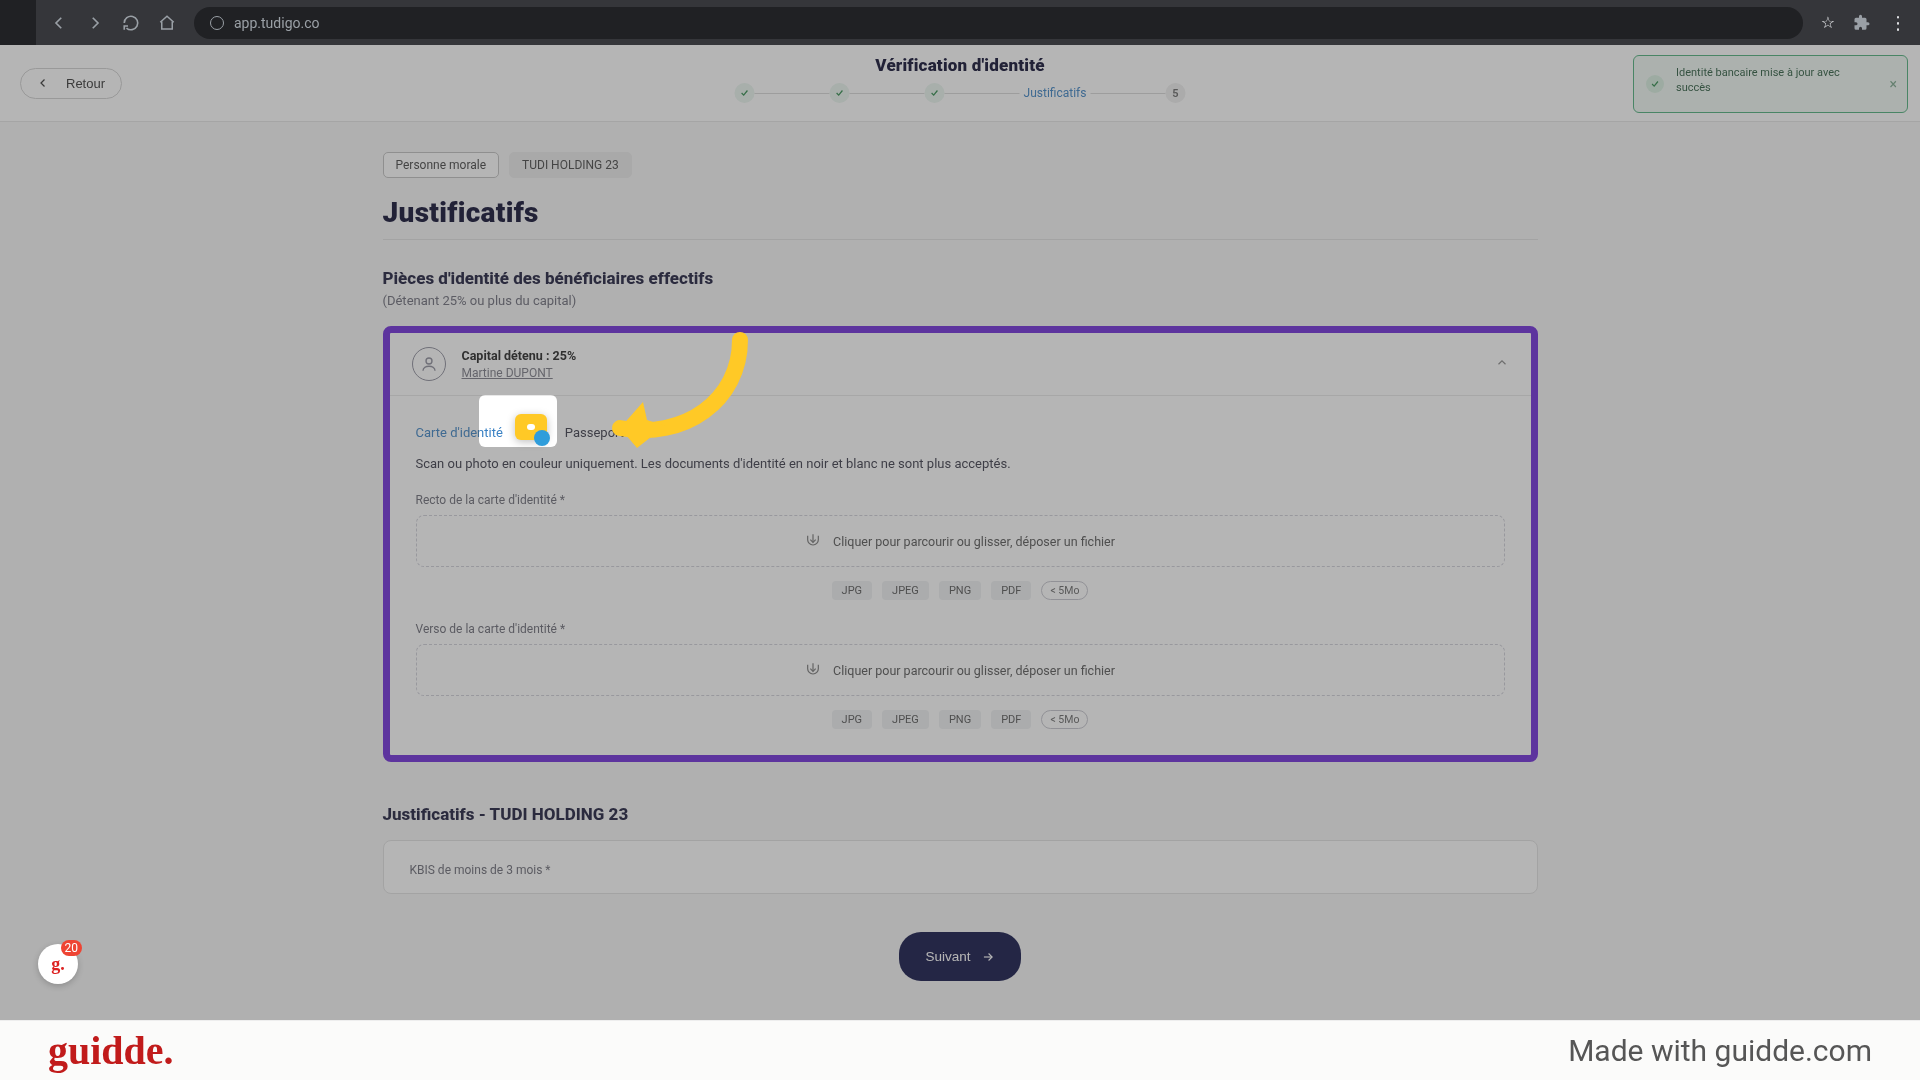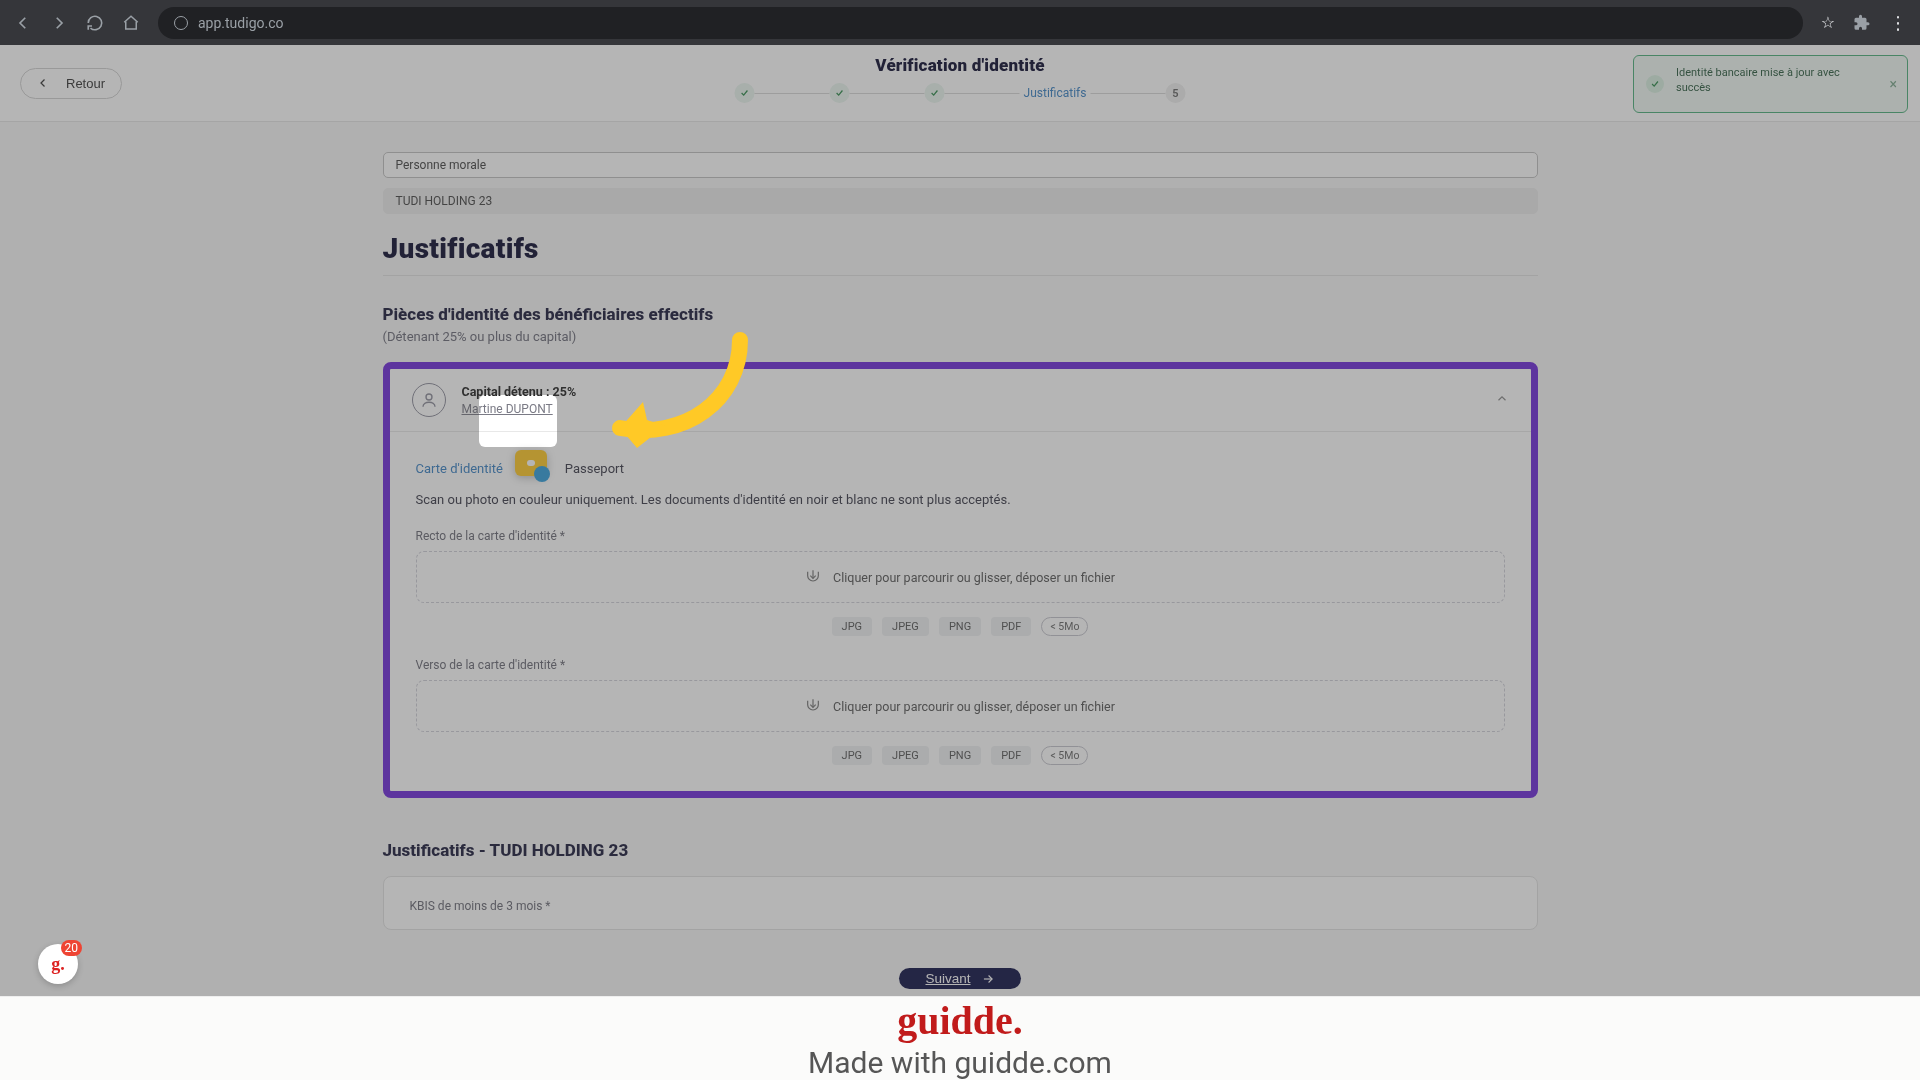--- a/index.html
+++ b/index.html
@@ -8,21 +8,21 @@
   .tabbar { height: 36px; background: #202124; display: flex; align-items: center; padding-left: 12px; }
   .mac-dots { display: flex; gap: 8px; margin-right: 70px; }
   .dot { width: 12px; height: 12px; border-radius: 50%; }
   .dot.red { background: #ff5f57; }
   .dot.yellow { background: #febc2e; }
   .dot.green { background: #28c840; }
   .tab { display: flex; align-items: center; background: #35363a; color: #e8eaed; height: 32px; padding: 0 14px; border-radius: 8px 8px 0 0; font-size: 13px; gap: 8px; position: relative; min-width: 260px; }
   .tab .globe { width: 14px; height: 14px; border: 1.5px solid #9aa0a6; border-radius: 50%; position: relative; }
   .tab .globe::after { content: ""; position: absolute; inset: -1.5px; border: 1.5px solid #9aa0a6; border-radius: 50%; clip-path: inset(0 35% 0 35%); }
   .newtab { color: #e8eaed; margin-left: 14px; font-size: 16px; font-weight: 300; }
-  .addrbar { height: 45px; background: #35363a; display: flex; align-items: center; padding: 0 14px; gap: 18px; }
+  .addrbar { height: 45px; background: #35363a; display: flex; align-items: center; padding: 0 14px; gap: 18px; margin-left: 36px; }
   .navicon { width: 18px; height: 18px; display: flex; align-items: center; justify-content: center; color: #9aa0a6; }
   .navicon svg { width: 18px; height: 18px; }
   .url { flex: 1; background: #202124; border-radius: 20px; height: 32px; display: flex; align-items: center; padding: 0 16px; color: #9aa0a6; font-size: 14px; gap: 10px; }
   .url .lock { width: 14px; height: 14px; border: 1.5px solid #9aa0a6; border-radius: 50%; position: relative; }
   .righticons { display: flex; align-items: center; gap: 18px; color: #e8eaed; }
   .star { font-size: 16px; }
   .dots3 { font-size: 18px; letter-spacing: -1px; }
 
   
   .page-wrapper { position: relative; flex: 1; background: #f7f7f7; overflow: hidden; }
@@ -38,21 +38,21 @@
   .step.done svg { width: 10px; height: 10px; }
   .step-line { width: 75px; height: 1px; background: #d8d8d8; }
   .step.active-label { background: transparent; width: auto; height: auto; color: #3b82c4; font-size: 12px; padding: 0 4px; }
   .step.pending { background: #eee; color: #666; font-size: 11px; font-weight: 600; }
   .toast { position: absolute; right: 12px; top: 10px; border: 1.5px solid #4caf7a; background: #f1f9f4; border-radius: 6px; padding: 10px 34px 16px 42px; width: 275px; color: #2a5a3e; font-size: 11px; line-height: 1.35; }
   .toast .tcheck { position: absolute; left: 12px; top: 50%; transform: translateY(-50%); width: 18px; height: 18px; border-radius: 50%; background: #d7efe0; display: flex; align-items: center; justify-content: center; }
   .toast .tcheck svg { width: 10px; height: 10px; color: #2d8a4a; }
   .toast .tclose { position: absolute; right: 10px; top: 50%; transform: translateY(-50%); color: #7aa78c; font-size: 14px; cursor: pointer; }
 
   .body { max-width: 1155px; margin: 0 auto; padding: 30px 0 80px; }
-  .badges { display: flex; gap: 10px; margin-bottom: 18px; flex-direction: column; }
+  .badges { display: flex; gap: 10px; margin-bottom: 18px; }
   .badge { border: 1px solid #c0c0c0; border-radius: 5px; padding: 5px 12px; font-size: 12px; color: #444; background: #fff; }
   .badge.filled { background: #ececec; border-color: #ececec; }
   .h1 { font-weight: 900; font-size: 28px; color: #0a0a2e; letter-spacing: 0.3px; margin-bottom: 8px; }
   .hr { height: 1px; background: #e2e2e2; margin: 10px 0 28px; }
   .section-title { font-weight: 800; font-size: 17px; color: #1a1a3a; }
   .section-sub { font-size: 13px; color: #6b6b78; margin-top: 5px; margin-bottom: 18px; }
   .card { border: 7px solid #6d28d9; border-radius: 8px; background: #fff; overflow: hidden;}
   .card-header { display: flex; align-items: center; padding: 14px 22px; gap: 16px; position: relative; }
   .avatar { width: 34px; height: 34px; border: 1.5px solid #8c8c9a; border-radius: 50%; display: flex; align-items: center; justify-content: center; color: #8c8c9a; }
   .avatar svg { width: 18px; height: 18px; }
@@ -72,34 +72,34 @@
   .hint { font-size: 13px; color: #3a3a48; margin-top: 16px; }
   .field-label { font-size: 12px; color: #6a6a75; margin-top: 22px; margin-bottom: 8px; }
   .dropzone { border: 1.5px dashed #cfcfd8; border-radius: 8px; height: 52px; display: flex; align-items: center; justify-content: center; gap: 12px; color: #555; font-size: 12.5px; background: #fff; }
   .dropzone svg { width: 16px; height: 16px; color: #777; }
   .formats { display: flex; gap: 10px; justify-content: center; margin-top: 14px; align-items: center; }
   .fmt { background: #eef0f2; color: #555; font-size: 11px; padding: 3px 10px; border-radius: 4px; }
   .fmtsize { border: 1px solid #c4c4cc; color: #666; font-size: 10.5px; padding: 2px 8px; border-radius: 10px; }
   .section-title2 { font-weight: 800; font-size: 17px; color: #1a1a3a; margin-top: 42px; margin-bottom: 16px;}
   .card2 { border: 1px solid #e2e2e2; border-radius: 8px; background: #fff; padding: 22px 26px 8px; }
   .btn-row { display: flex; justify-content: center; margin-top: 38px; }
-  .next-btn { background: #0e1145; color: #fff; border: none; border-radius: 22px; padding: 3px 26px; font-size: 13.5px; display: flex; align-items: center; gap: 10px; cursor: pointer; text-decoration: underline; }
+  .next-btn { background: #0e1145; color: #fff; border: none; border-radius: 22px; padding: 17px 26px; font-size: 13.5px; display: flex; align-items: center; gap: 10px; cursor: pointer; }
   .next-btn svg { width: 14px; height: 14px; }
   
   .spotlight { position: absolute; width: 78px; height: 52px; border-radius: 6px; box-shadow: 0 0 0 4000px rgba(70,70,70,0.40); pointer-events: none; }
   .arrow-annot { position: absolute; pointer-events: none; }
   .arrow-annot svg { width: 190px; height: 150px; }
 
   
   .guidde-badge { position: absolute; left: 38px; bottom: 96px; width: 40px; height: 40px; border-radius: 50%; background: #fff; box-shadow: 0 2px 6px rgba(0,0,0,0.2); display: flex; align-items: center; justify-content: center; }
   .guidde-badge .g { color: #d22; font-weight: 900; font-size: 18px; font-family: Georgia, serif; }
   .guidde-badge .gb-count { position: absolute; top: -4px; right: -4px; background: #e43; color: #fff; border-radius: 8px; font-size: 12px; padding: 1px 4px; text-align: center; }
 
   
-  .footer { position: absolute; left: 0; right: 0; bottom: 0; height: 84px; background: #fbfbfa; border-top: 1px solid #eee; display: flex; align-items: center; justify-content: space-between; padding: 0 48px; flex-direction: column; }
+  .footer { position: absolute; left: 0; right: 0; bottom: 0; height: 60px; background: #fbfbfa; border-top: 1px solid #eee; display: flex; align-items: center; justify-content: space-between; padding: 0 48px; }
   .footer .logo { color: #c11b1b; font-family: Georgia, "Times New Roman", serif; font-weight: 700; font-size: 40px; letter-spacing: 0px; }
   .footer .madewith { color: #565656; font-size: 30px; }
 </style>
 </head>
 <body>
 
 <div class="browser-frame">
 
 
   <div class="addrbar">

